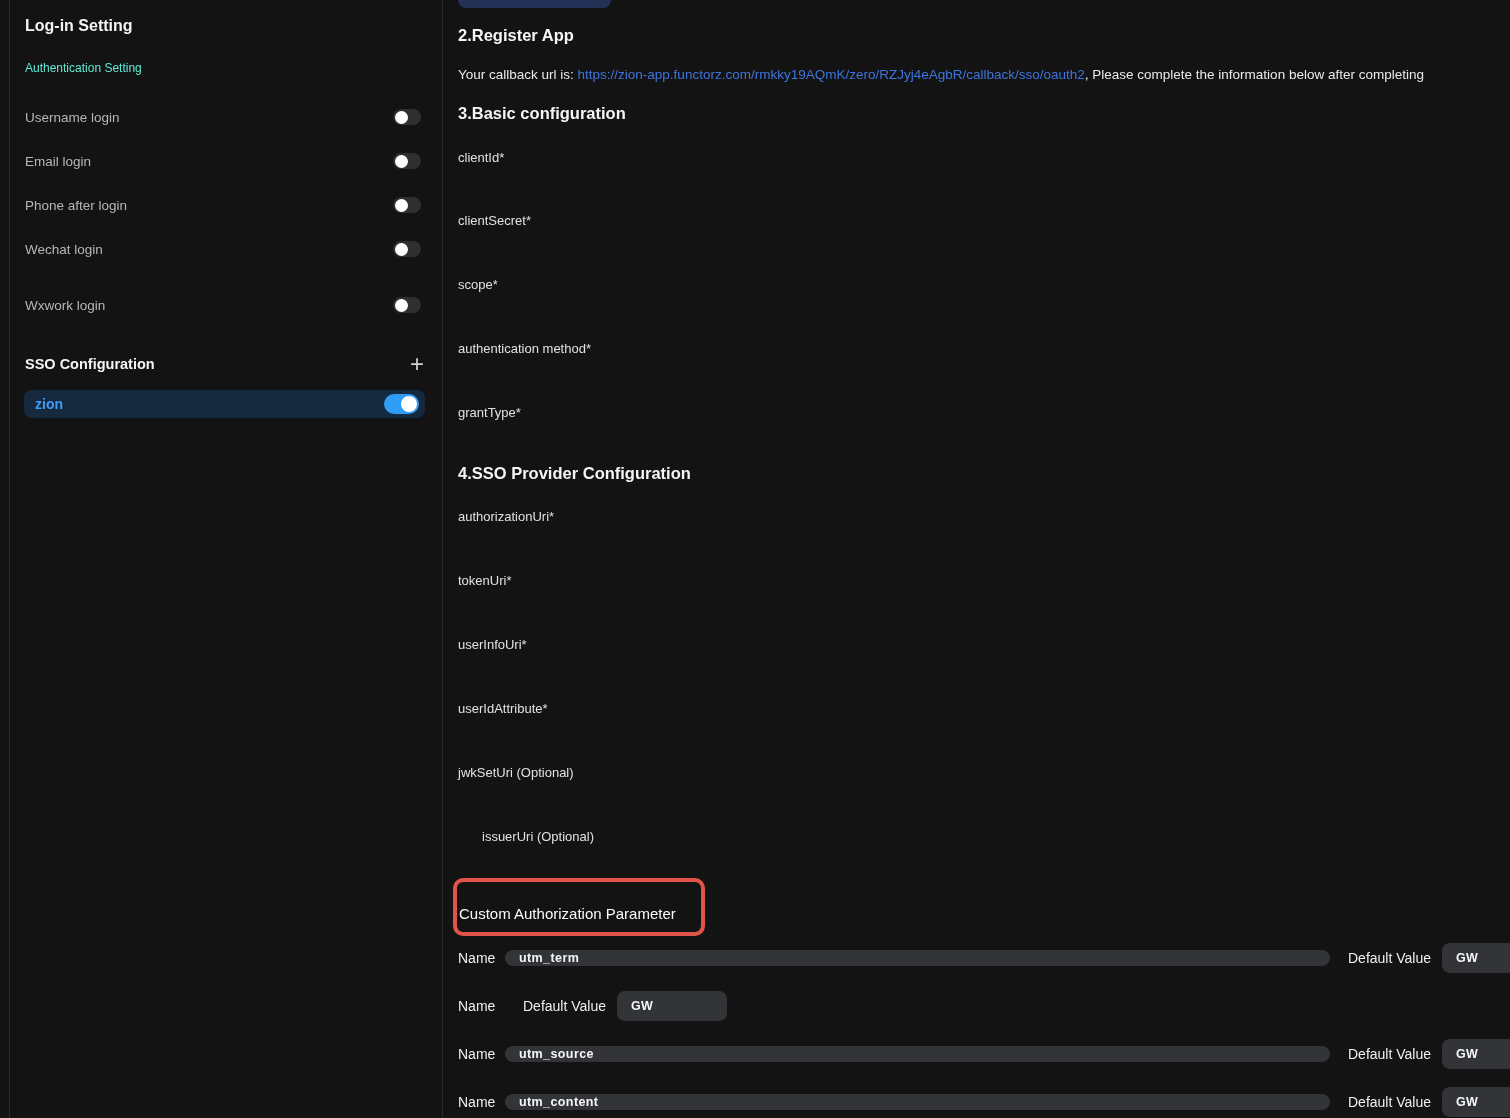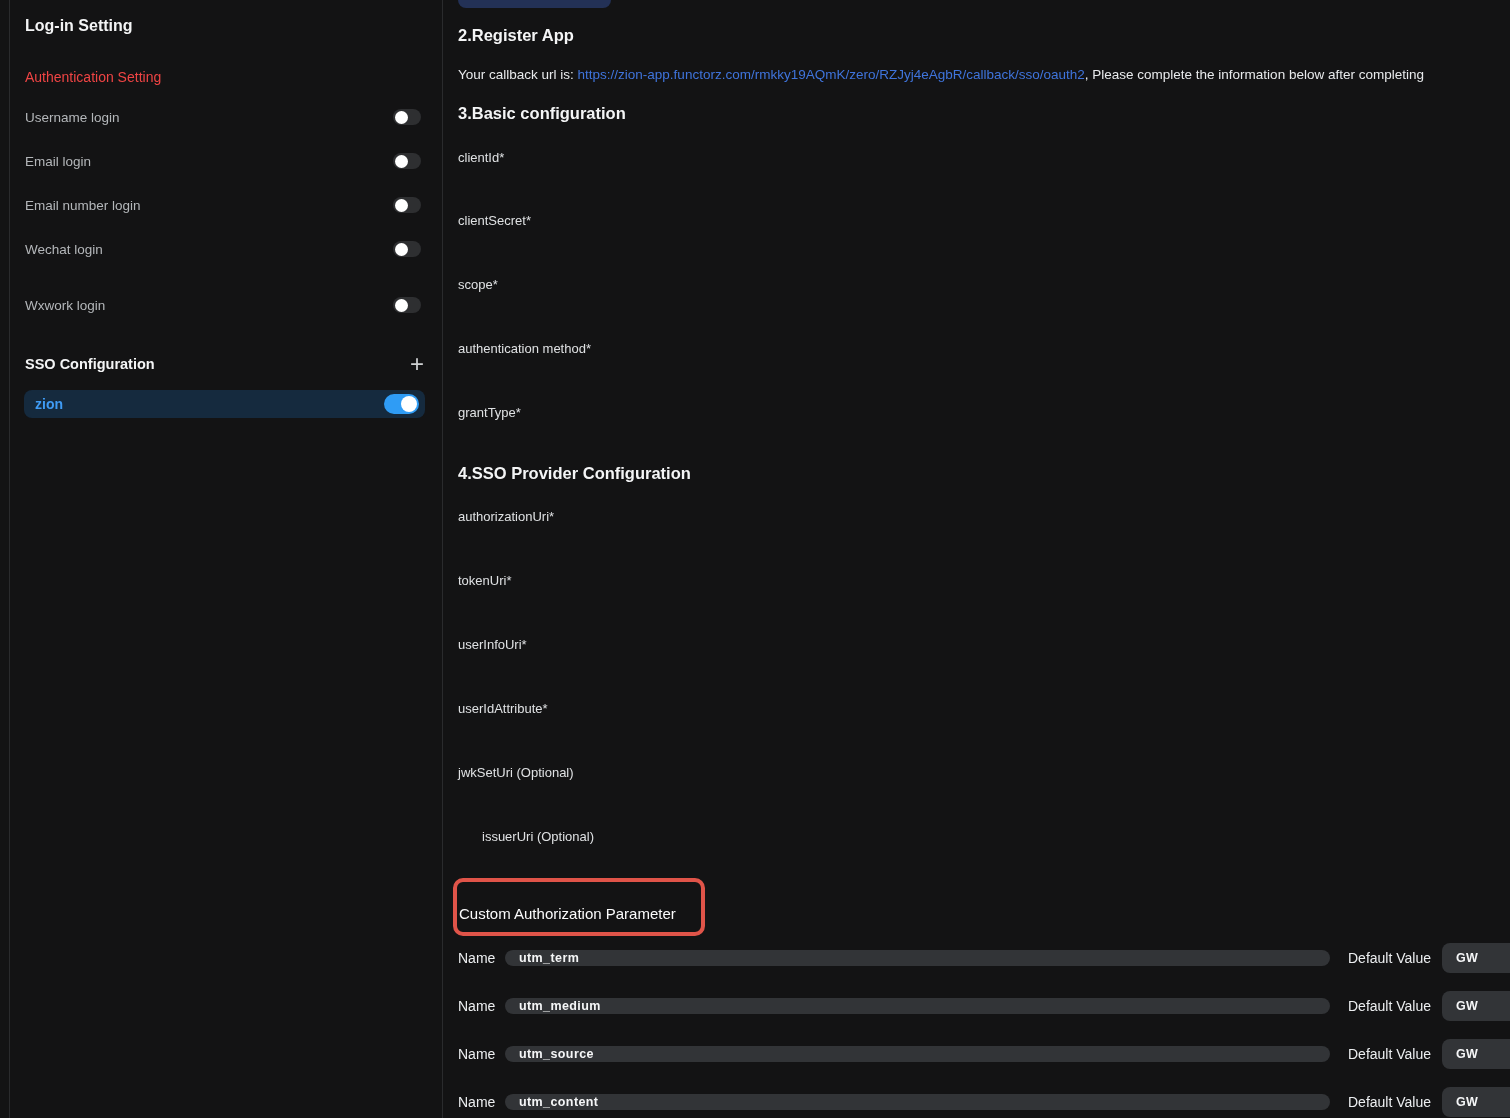--- a/index.html
+++ b/index.html
@@ -9,21 +9,21 @@
     position:relative; width:1510px; height:1118px;
     background:#131314; overflow:hidden; color:#f1f2f3;
   }
   .vline { position:absolute; top:0; bottom:0; width:1px; background:#2a2b2d; }
   #left-rail-line { left:9px; }
   #panel-divider { left:442px; }
 
   
   .side-abs { position:absolute; left:25px; }
   .side-title { font-size:16px; font-weight:700; color:#f3f4f5; }
-  .side-subtitle { font-size:14px; color:#ef4444;margin-top:8px; }
+  .side-subtitle { font-size:12px; color:#5eead4; }
   .side-row { position:absolute; left:25px; width:396px; height:20px;
               display:flex; align-items:center; justify-content:space-between; }
   .side-label { font-size:13.5px; color:#b4b7ba; }
   .switch { position:relative; width:28px; height:16px; border-radius:9px;
             background:#2e2f31; flex:none; cursor:pointer; }
   .switch .knob { position:absolute; top:1.5px; left:2px; width:13px; height:13px;
                   border-radius:50%; background:#ffffff; }
   .sso-header { position:absolute; left:25px; top:354px; width:399px;
                 display:flex; align-items:center; justify-content:space-between; }
   .sso-title { font-size:14.5px; font-weight:700; color:#f3f4f5; }
@@ -78,21 +78,21 @@
         <span class="knob"></span>
       </span>
   </div>
   <div class="side-row" style="top:151px;">
     <span class="side-label">Email login</span>
     <span class="switch">
         <span class="knob"></span>
       </span>
   </div>
   <div class="side-row" style="top:195px;">
-    <span class="side-label">Email number login</span>
+    <span class="side-label">Phone after login</span>
     <span class="switch">
         <span class="knob"></span>
       </span>
   </div>
   <div class="side-row" style="top:239px;">
     <span class="side-label">Wechat login</span>
     <span class="switch">
         <span class="knob"></span>
       </span>
   </div>
@@ -144,21 +144,20 @@
   <div id="custom-title">Custom Authorization Parameter</div>
 
   <div class="param-row" style="top:943px;">
     <span class="pr-name-label">Name</span>
     <input class="pr-name-input" value="utm_term" style="">
     <span class="pr-default-label">Default Value</span>
     <input class="pr-default-input" value="GW" style="">
   </div>
   <div class="param-row" style="top:991px;">
     <span class="pr-name-label">Name</span>
-    <input class="pr-name-input" value="utm_medium" style="">
     <span class="pr-default-label">Default Value</span>
     <input class="pr-default-input" value="GW" style="">
   </div>
   <div class="param-row" style="top:1039px;">
     <span class="pr-name-label">Name</span>
     <input class="pr-name-input" value="utm_source" style="">
     <span class="pr-default-label">Default Value</span>
     <input class="pr-default-input" value="GW" style="">
   </div>
   <div class="param-row" style="top:1087px;">

